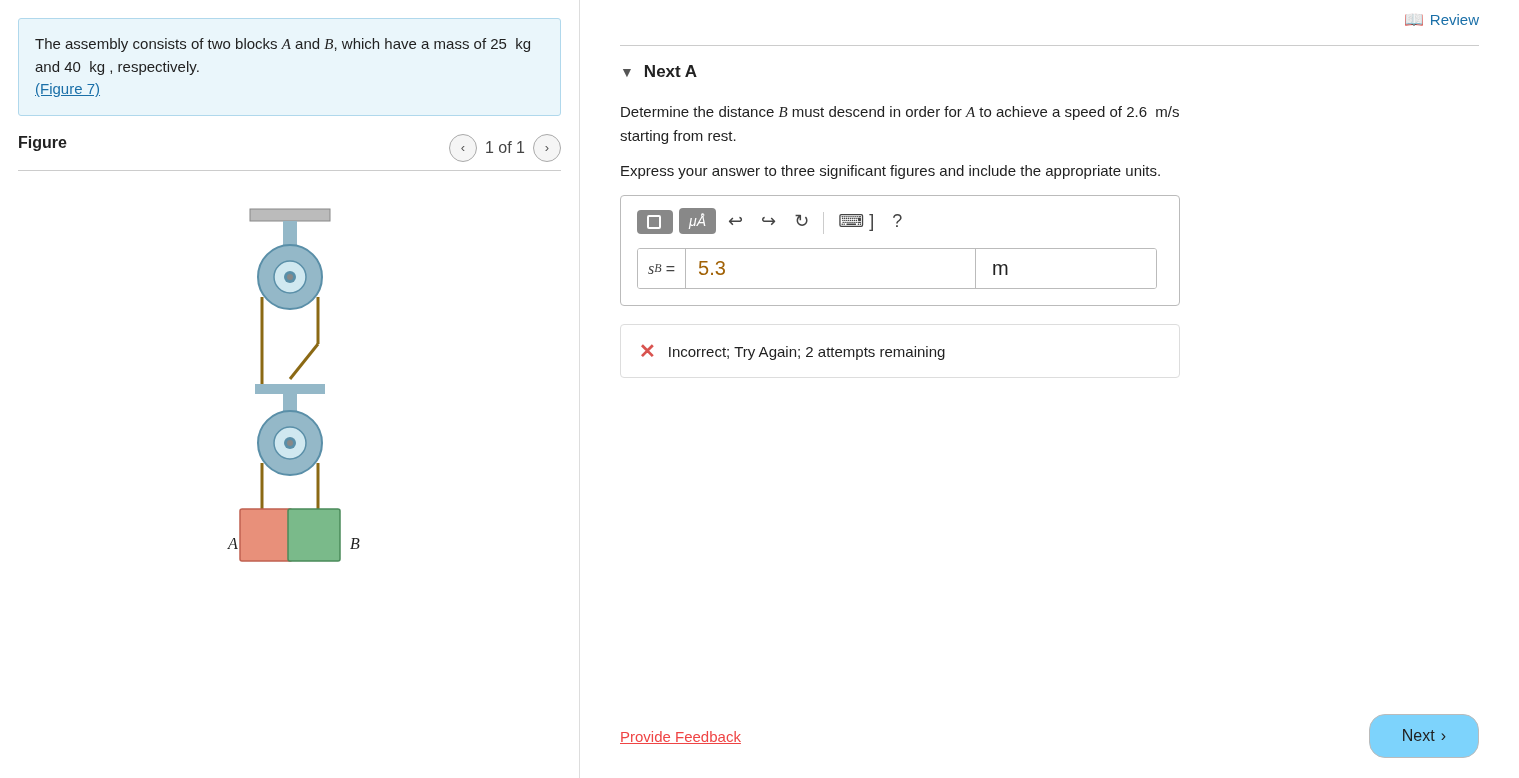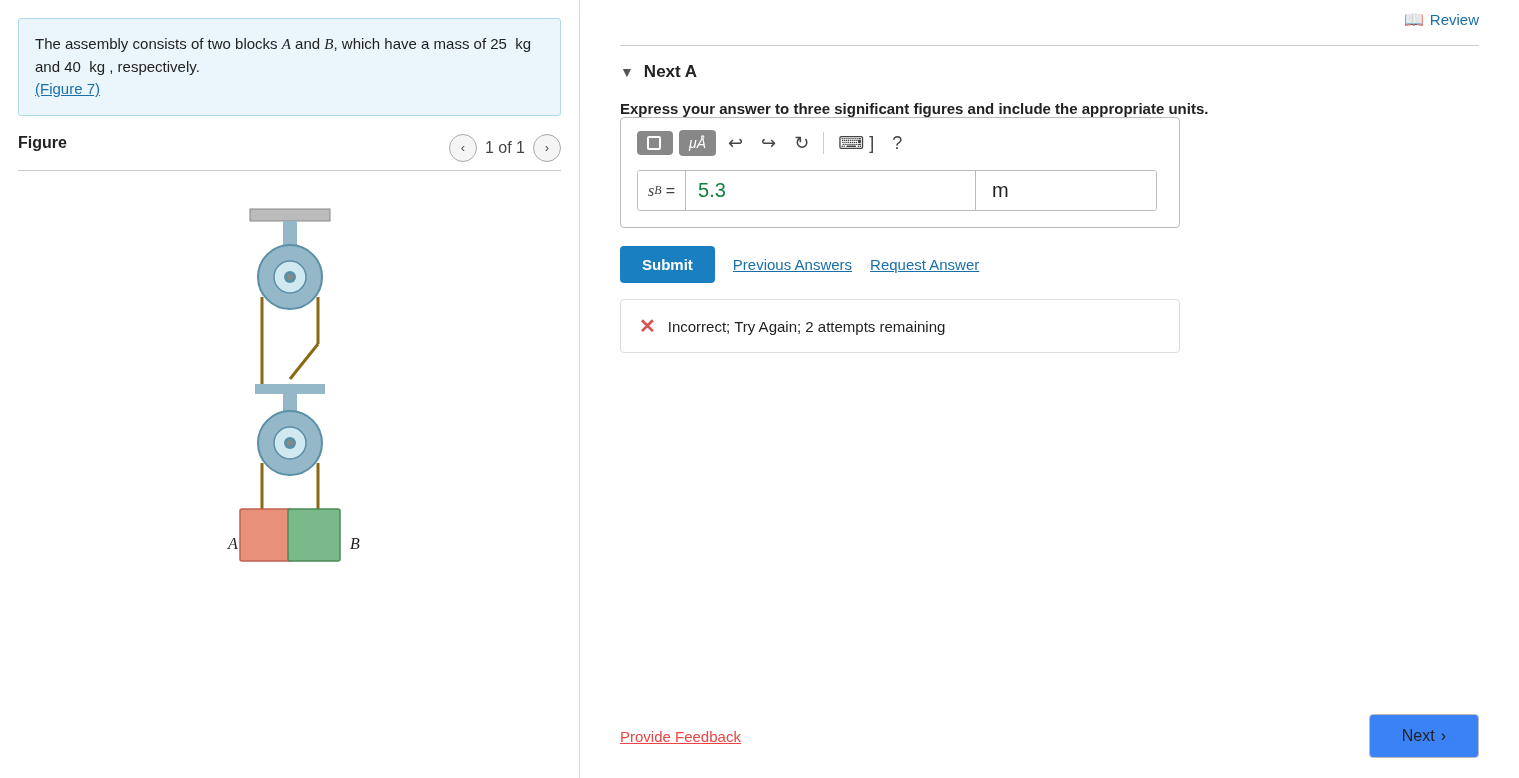--- a/index.html
+++ b/index.html
@@ -128,34 +128,35 @@
       color: #222;
     }
     .question-text {
       font-size: 15px;
       line-height: 1.6;
       margin-bottom: 14px;
       color: #222;
     }
     .question-instruction {
       font-size: 15px;
-      font-weight: bold;
+      font-weight: normal;
+      margin-bottom: 16px;
       color: #222;
     }
     
     .answer-box {
       border: 1px solid #bbb;
       border-radius: 4px;
       padding: 12px 16px 16px 16px;
       margin-bottom: 18px;
       max-width: 560px;
     }
     .answer-toolbar {
       display: flex;
-      align-items: center;
+      align-items: flex-end;
       gap: 6px;
       margin-bottom: 14px;
     }
     .toolbar-btn {
       background: #888;
       color: #fff;
       border: none;
       border-radius: 4px;
       padding: 5px 10px;
       cursor: pointer;
@@ -198,21 +199,21 @@
       font-size: 15px;
       background: #fff;
       color: #444;
     }
     .answer-value-field {
       flex: 1;
       border: none;
       border-left: 1px solid #bbb;
       padding: 8px 12px;
       font-size: 20px;
-      color: #15803d;
+      color: #a16207;
       outline: none;
     }
     .answer-unit-field {
       border: none;
       border-left: 1px solid #bbb;
       padding: 8px 16px;
       font-size: 20px;
       color: #222;
       background: #fff;
       min-width: 80px;
@@ -276,23 +277,23 @@
       margin-top: auto;
       padding-top: 10px;
     }
     .provide-feedback-link {
       color: #ef4444;
       text-decoration: underline;
       cursor: pointer;
       font-size: 15px;
     }
     .next-btn {
-      background: #3b82f6;
+      background: #7dd3fc;
       border: 1px solid #bbb;
-      border-radius: 4px;
+      border-radius: 16px;
       padding: 12px 32px;
       font-size: 16px;
       cursor: pointer;
       display: flex;
       align-items: center;
       gap: 6px;
       color: #222;
     }
     
     .math-italic { font-style: italic; font-family: 'Times New Roman', serif; }
@@ -377,20 +378,24 @@
       <a>Review</a>
     </div>
 
     <div class="part-divider"></div>
 
     <div class="part-header">
       <span class="part-collapse-btn">▼</span>
       <span class="part-label">Next A</span>
     </div>
 
+    <div class="question-text">
+      Determine the distance <span class="math-italic">B</span> must descend in order for <span class="math-italic">A</span> to achieve a speed of 2.6&nbsp; m/s<br>
+      <span>starting from rest.</span>
+    </div>
     <div class="question-instruction">Express your answer to three significant figures and include the appropriate units.</div>
 
     <div class="answer-box">
       <div class="answer-toolbar">
 
         <button class="toolbar-btn">
           <span style="font-size:12px; display:inline-block; width:14px; height:14px; border:2px solid #fff; border-radius:2px; margin-right:2px; vertical-align:middle;"></span>
         </button>
         <button class="toolbar-btn-symbol">μÅ̇</button>
         <button class="toolbar-icon-btn" title="Undo">↩</button>
@@ -402,25 +407,20 @@
       </div>
       <div class="answer-input-row">
         <span class="answer-label">
           <span class="math-italic" style="font-size:16px;">s</span><sub class="math-italic" style="font-size:12px;">B</sub>&nbsp;<span style="font-size:16px;">=</span>
         </span>
         <input class="answer-value-field" type="text" value="5.3" style="">
         <input class="answer-unit-field" type="text" value="m" style="">
       </div>
     </div>
 
-    <div class="action-row">
-      <button class="submit-btn">Submit</button>
-      <a class="prev-answers-link">Previous Answers</a>
-      <a class="request-answer-link">Request Answer</a>
-    </div>
 
     <div class="error-box">
       <span class="error-x">✕</span>
       <span class="error-text">Incorrect; Try Again; 2 attempts remaining</span>
     </div>
 
     <div class="bottom-row">
       <a class="provide-feedback-link">Provide Feedback</a>
       <button class="next-btn">
         <span>Next</span>

